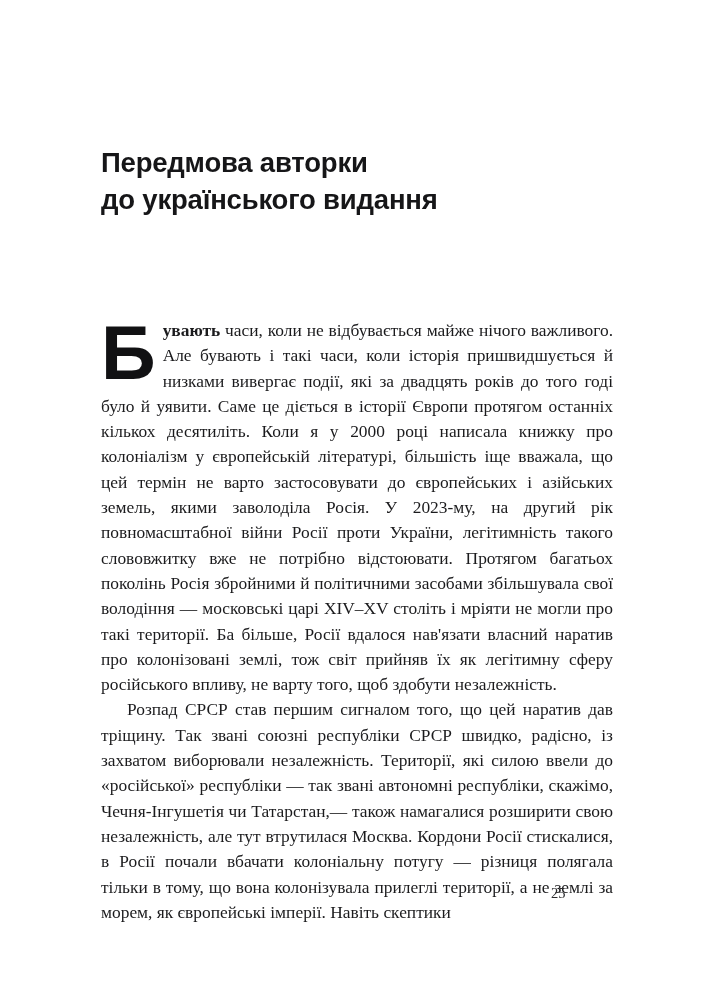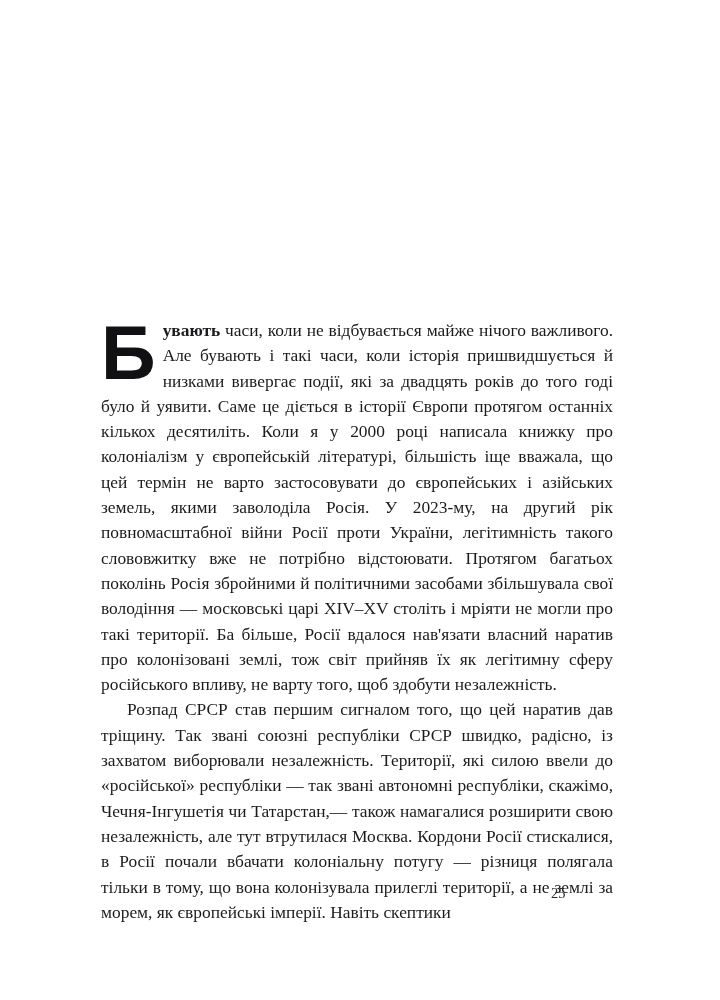--- a/index.html
+++ b/index.html
@@ -88,20 +88,22 @@
     line-height: 18px;
     color: #2a2a2c;
     font-family: "Liberation Serif", "DejaVu Serif", serif;
   }
 </style>
 </head>
 <body>
 
 <div class="page">
 
+  <h1 class="chapter-title">Передмова авторки
+до українського видання</h1>
 
   <div class="body-block">
 
     <p class="para first"><span class="dropcap">Б</span><span class="lead-bold">увають</span><span> часи, коли не відбувається майже нічого важливого. Але бувають і такі часи, коли історія пришвидшується й низками вивергає події, які за двадцять років до того годі було й уявити. Саме це діється в історії Європи протягом останніх кількох десятиліть. Коли я у 2000 році написала книжку про колоніалізм у європейській літературі, більшість іще вважала, що цей термін не варто застосовувати до європейських і азійських земель, якими заволоділа Росія. У 2023-му, на другий рік повномасштабної війни Росії проти України, легітимність такого слововжитку вже не потрібно відстоювати. Протягом багатьох поколінь Росія збройними й політичними засобами збільшувала свої володіння — московські царі XIV–XV століть і мріяти не могли про такі території. Ба більше, Росії вдалося нав'язати власний наратив про колонізовані землі, тож світ прийняв їх як легітимну сферу російського впливу, не варту того, щоб здобути незалежність.</span></p>
 
     <p class="para">Розпад СРСР став першим сигналом того, що цей наратив дав тріщину. Так звані союзні республіки СРСР швидко, радісно, із захватом виборювали незалежність. Території, які силою ввели до «російської» республіки — так звані автономні республіки, скажімо, Чечня-Інгушетія чи Татарстан,— також намагалися розширити свою незалежність, але тут втрутилася Москва. Кордони Росії стискалися, в Росії почали вбачати колоніальну потугу — різниця полягала тільки в тому, що вона колонізувала прилеглі території, а не землі за морем, як європейські імперії. Навіть скептики</p>
 
   </div>
 
   <div class="folio">25</div>

